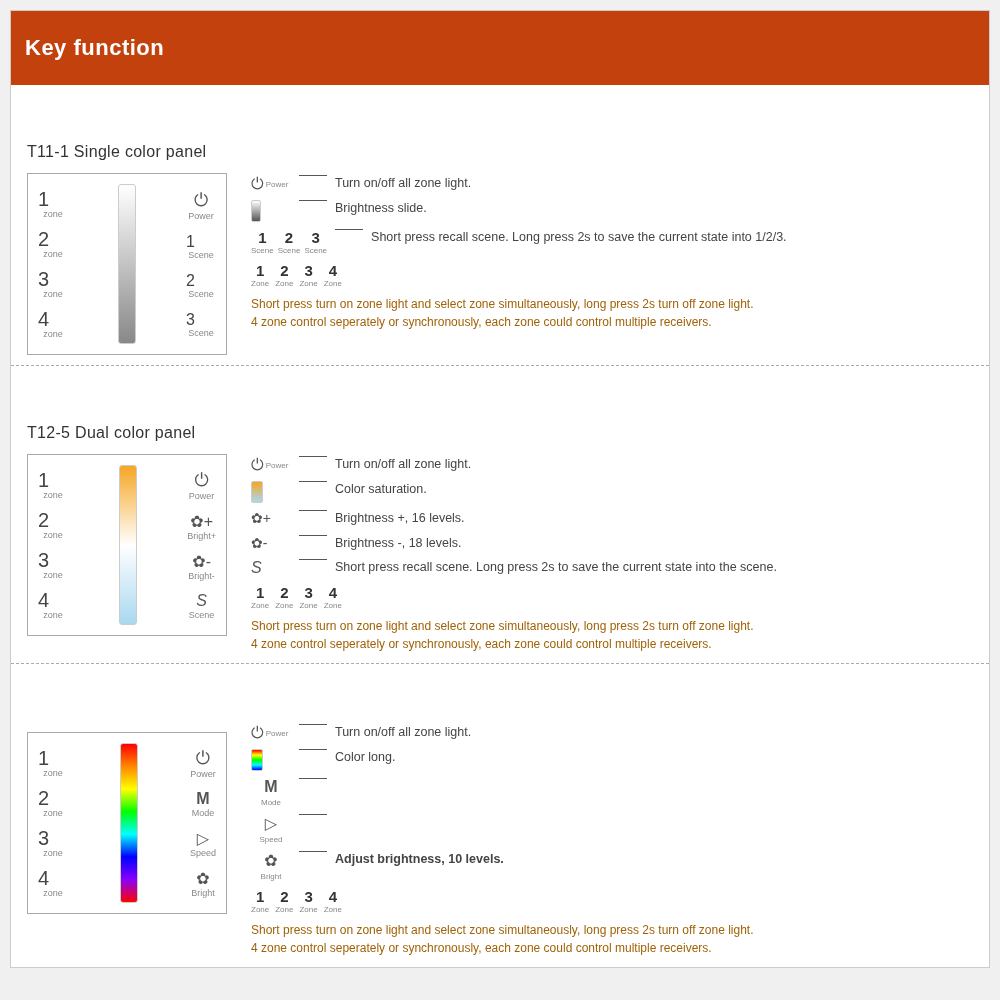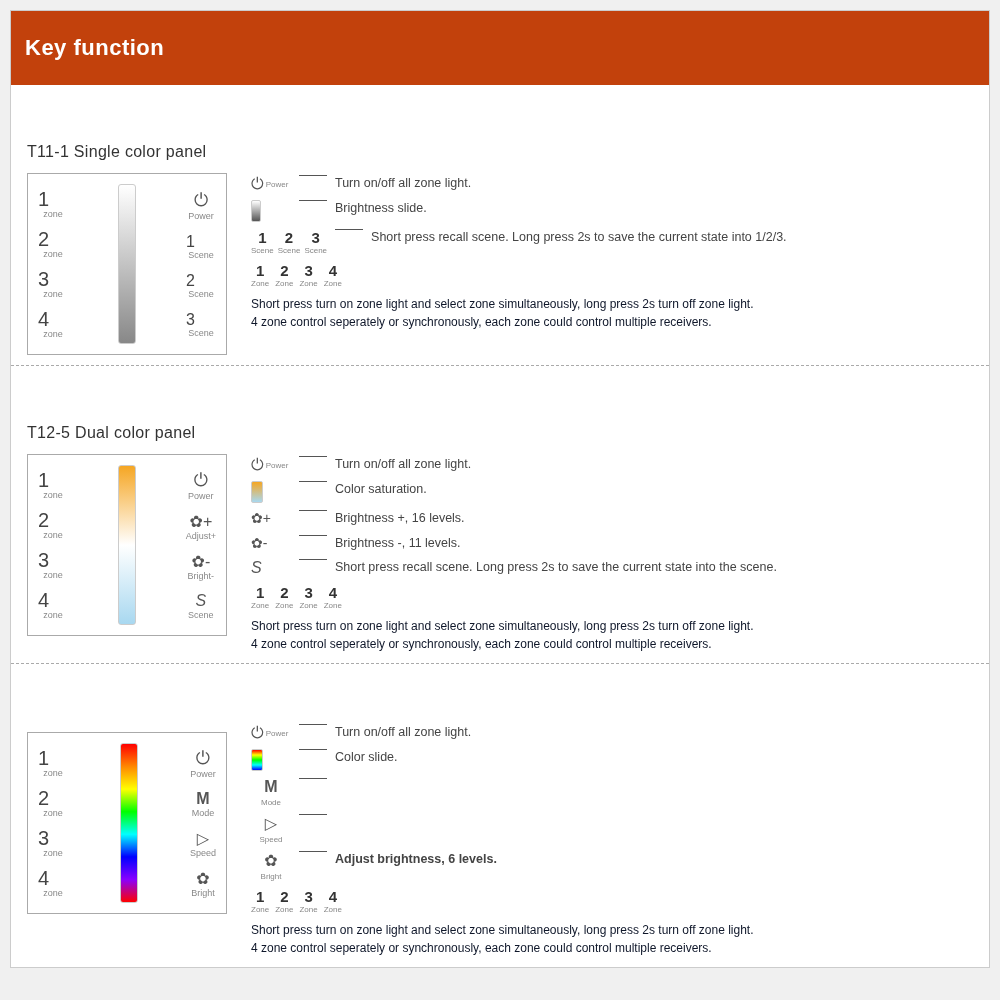--- a/index.html
+++ b/index.html
@@ -136,21 +136,21 @@
     .dash-line {
       display: inline-block;
       width: 28px;
       height: 1px;
       background: #555;
       vertical-align: middle;
       margin: 0 4px;
     }
     .note-text {
       font-size: 12px;
-      color: #0f172a;
+      color: #a16207;
       line-height: 1.5;
     }
     
     .color-slide-icon {
       width: 12px;
       height: 22px;
       background: linear-gradient(to bottom, #ff0000, #ffff00, #00ff00, #00ffff, #0000ff);
       border: 1px solid #ccc;
       border-radius: 2px;
       display: inline-block;
@@ -345,21 +345,21 @@
           <div class="slider-col">
             <div class="slider-warm-cool"></div>
           </div>
           <div class="right-btns">
             <div class="zone-block">
               <span style="font-size:18px; color:#555;">⏻</span>
               <span class="zone-label">Power</span>
             </div>
             <div class="zone-block">
               <span style="font-size:16px; color:#555;">✿+</span>
-              <span class="zone-label">Adjust+</span>
+              <span class="zone-label">Bright+</span>
             </div>
             <div class="zone-block">
               <span style="font-size:16px; color:#555;">✿-</span>
               <span class="zone-label">Bright-</span>
             </div>
             <div class="zone-block">
               <span class="S-sym">S</span>
               <span class="zone-label">Scene</span>
             </div>
           </div>
@@ -391,21 +391,21 @@
           </div>
           <span class="dash-line"></span>
           <span class="desc-text">Brightness +, 16 levels.</span>
         </div>
 
         <div class="desc-row">
           <div class="desc-icon" style="min-width:40px;">
             <span style="font-size:14px;color:#555;">✿-</span>
           </div>
           <span class="dash-line"></span>
-          <span class="desc-text">Brightness -, 11 levels.</span>
+          <span class="desc-text">Brightness -, 18 levels.</span>
         </div>
 
         <div class="desc-row">
           <div class="desc-icon" style="min-width:40px;">
             <span class="S-sym">S</span>
           </div>
           <span class="dash-line"></span>
           <span class="desc-text">Short press recall scene. Long press 2s to save the current state into the scene.</span>
         </div>
 
@@ -494,21 +494,21 @@
           </div>
           <span class="dash-line"></span>
           <span class="desc-text">Turn on/off all zone light.</span>
         </div>
 
         <div class="desc-row">
           <div class="desc-icon">
             <span class="color-slide-icon"></span>
           </div>
           <span class="dash-line"></span>
-          <span class="desc-text">Color slide.</span>
+          <span class="desc-text">Color long.</span>
         </div>
 
         <div class="desc-row">
           <div class="desc-icon" style="min-width:40px; flex-direction:column;">
             <span class="M-sym">M</span>
             <span style="font-size:8px;color:#888;">Mode</span>
           </div>
           <span class="dash-line"></span>
         </div>
 
@@ -519,21 +519,21 @@
           </div>
           <span class="dash-line"></span>
         </div>
 
         <div class="desc-row">
           <div class="desc-icon" style="min-width:40px; flex-direction:column;">
             <span style="font-size:16px;color:#555;">✿</span>
             <span style="font-size:8px;color:#888;">Bright</span>
           </div>
           <span class="dash-line"></span>
-          <span class="desc-text"><strong>Adjust brightness, 6 levels.</strong></span>
+          <span class="desc-text"><strong>Adjust brightness, 10 levels.</strong></span>
         </div>
 
         <div class="desc-row">
           <div style="display:flex; gap:6px; align-items:flex-end;">
             <div style="display:flex;flex-direction:column;align-items:center;">
               <span style="font-size:15px;font-weight:bold;color:#333;">1</span>
               <span style="font-size:8px;color:#888;">Zone</span>
             </div>
             <div style="display:flex;flex-direction:column;align-items:center;">
               <span style="font-size:15px;font-weight:bold;color:#333;">2</span>

